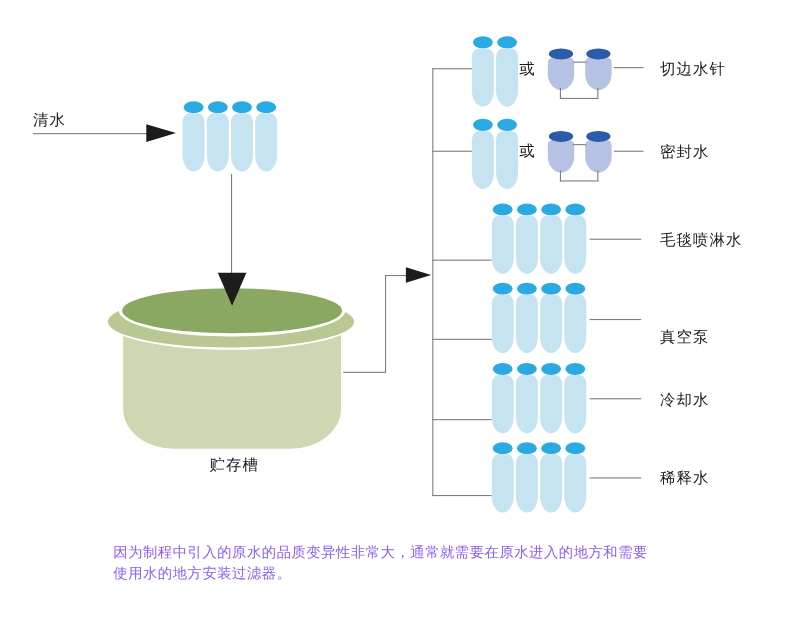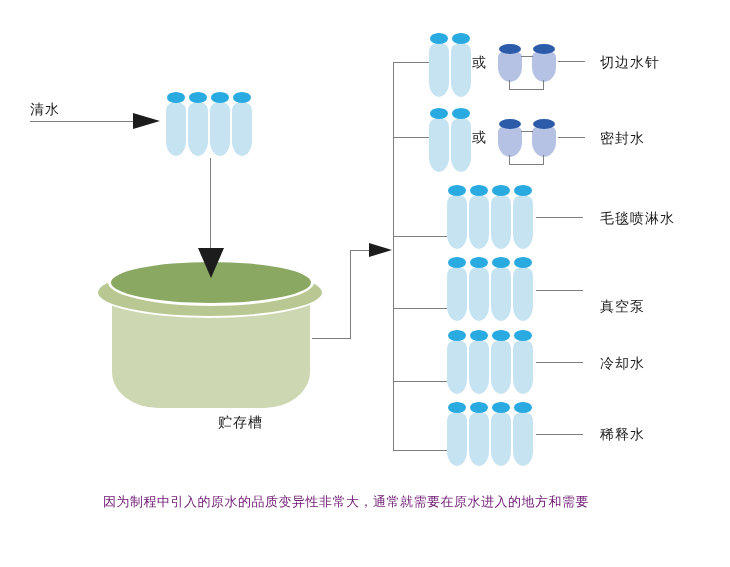--- a/index.html
+++ b/index.html
@@ -37,24 +37,24 @@
   .arr{position:absolute;width:0;height:0;}
   .arr.right{border-top:8px solid transparent;border-bottom:8px solid transparent;
     border-left:27px solid var(--arrow,#1c1c1c);}
   .arr.right.small{border-top:7px solid transparent;border-bottom:7px solid transparent;
     border-left:23px solid var(--arrow,#1c1c1c);}
   .arr.down{border-left:13px solid transparent;border-right:13px solid transparent;
     border-top:30px solid var(--arrow,#1c1c1c);}
 
   .lbl{position:absolute;font-size:14px;letter-spacing:1px;white-space:nowrap;color:var(--text,#1a1a1a);}
   .or{position:absolute;font-size:14px;color:var(--text,#1a1a1a);}
-  .tank-lbl{position:absolute;left:163px;top:414px;width:100px;text-align:right;
+  .tank-lbl{position:absolute;left:163px;top:414px;width:100px;text-align:center;
     font-size:14px;letter-spacing:1px;color:var(--text,#1a1a1a);}
   .caption{position:absolute;left:103px;top:492px;font-size:13px;line-height:19px;
-    letter-spacing:.5px;color:#701a75;white-space:nowrap;}
+    letter-spacing:.5px;color:#8b5cf6;white-space:nowrap;}
 </style>
 </head>
 <body>
 
 <div id="stage">
 
   <span class="lbl" style="left:30px;top:101px;">清水</span>
   <div class="line h" style="left:30px;top:121px;width:105px;"></div>
   <div class="arr right" style="left:133px;top:113px;"></div>
 
@@ -145,15 +145,16 @@
       <div class="tube"></div>
       <div class="tube"></div>
       <div class="tube"></div>
       <div class="tube"></div>
     </div>
   <div class="line h" style="left:536px;top:434px;width:47px;"></div>
   <span class="lbl" style="left:600px;top:426px;">稀释水</span>
 
   <div class="caption">
     <div>因为制程中引入的原水的品质变异性非常大，通常就需要在原水进入的地方和需要</div>
+    <div>使用水的地方安装过滤器。</div>
   </div>
 
 </div>
 
 </body></html>

